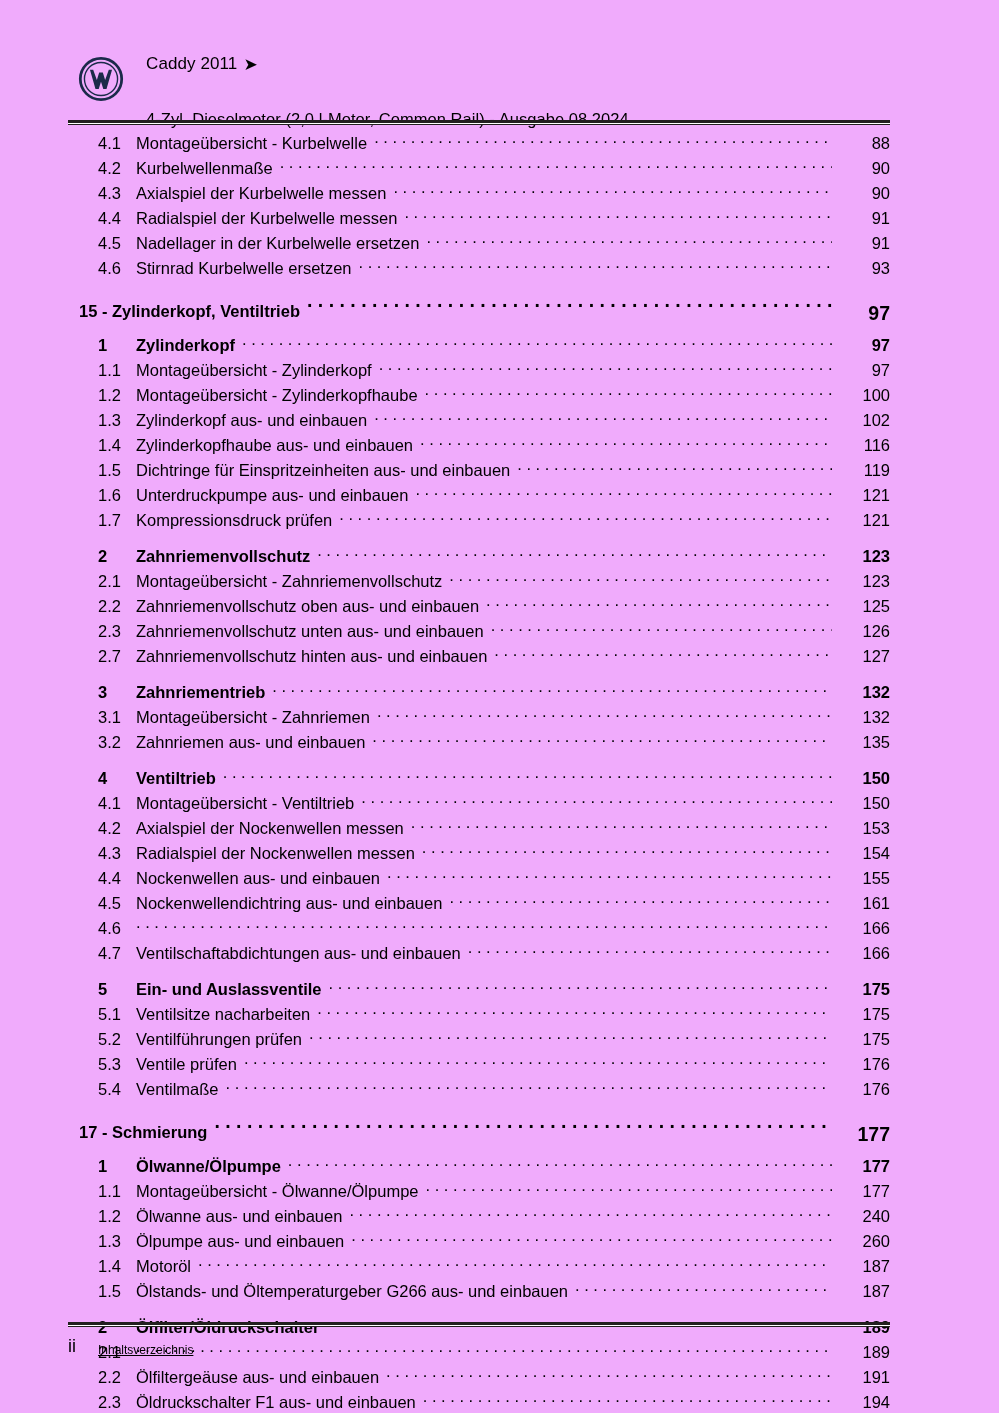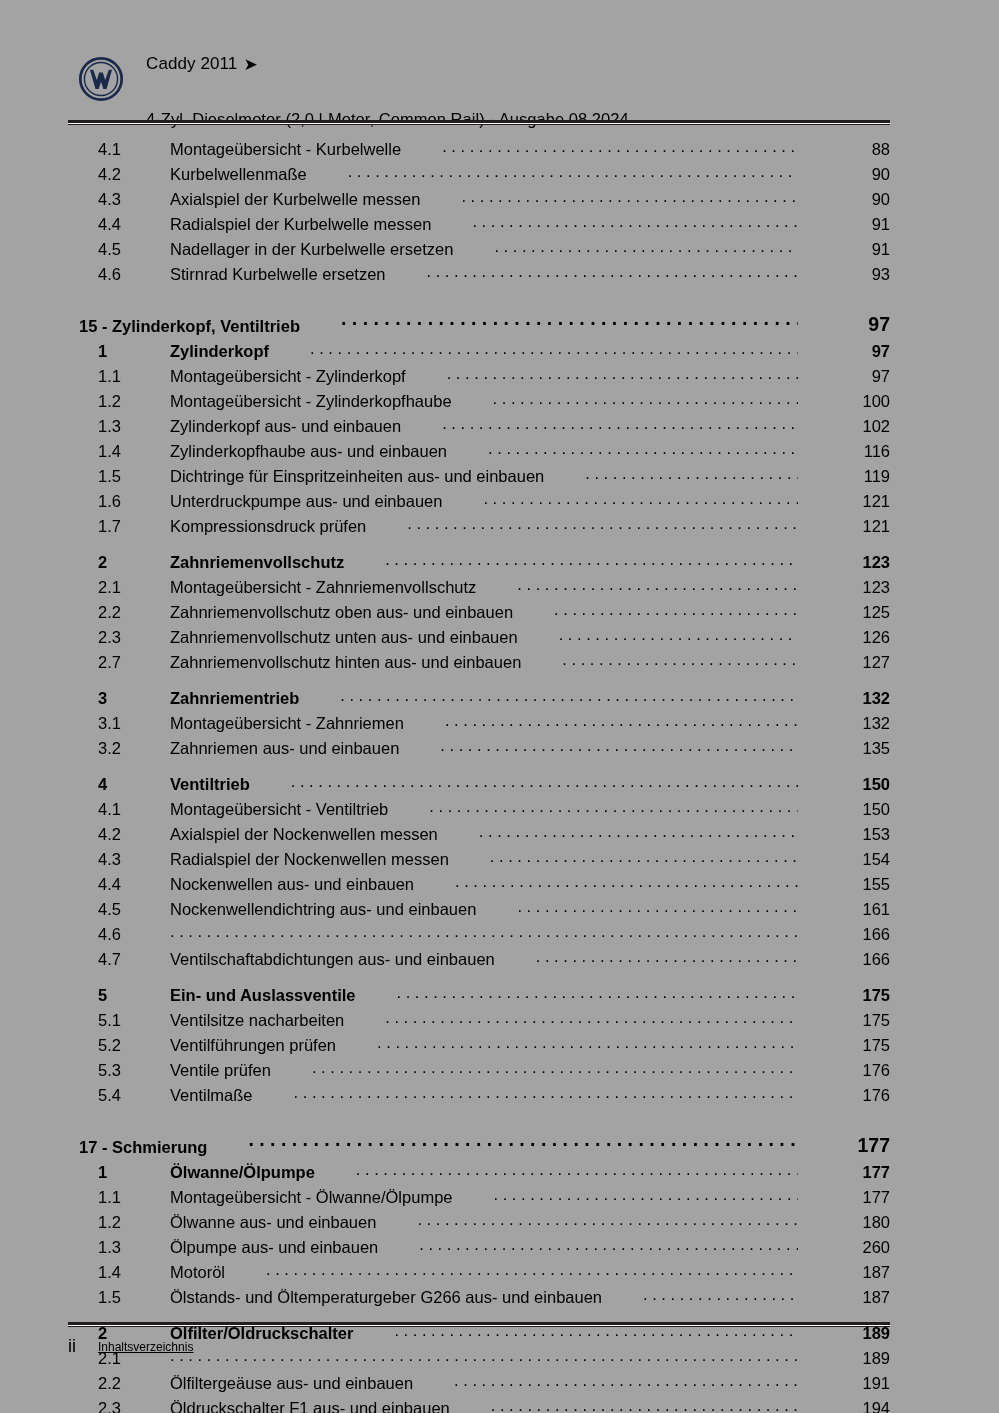--- a/index.html
+++ b/index.html
@@ -4,21 +4,21 @@
 <style>
   html, body {
     margin: 0;
     padding: 0;
     background: #ffffff;
   }
   .page {
     position: relative;
     width: 999px;
     height: 1413px;
-    background: #a3a3a3;
+    background: #f0abfc;
     font-family: "Liberation Sans", sans-serif;
     color: #000000;
     overflow: hidden;
     box-sizing: border-box;
   }
 
   
   .header {
     position: absolute;
     left: 68px;
@@ -80,24 +80,23 @@
   .toc {
     position: absolute;
     left: 68px;
     top: 134px;
     width: 822px;
   }
 
   .row {
     position: relative;
     display: flex;
-    align-items: flex-end;
+    align-items: flex-start;
     height: 25px;
     white-space: nowrap;
-    gap: 34px;
   }
 
   
   .row.chapter {
     height: 34px;
     font-size: 19.5px;
     font-weight: bold;
     margin-left: 9px;
   }
   .row.chapter .title {
@@ -164,21 +163,21 @@
     left: 68px;
     top: 1322px;
     width: 822px;
   }
   .footer {
     position: absolute;
     left: 68px;
     top: 1336px;
     width: 822px;
     display: flex;
-    align-items: center;
+    align-items: flex-end;
   }
   .footer-pageno {
     font-size: 18px;
     font-weight: normal;
     width: 30px;
     flex: 0 0 30px;
   }
   .footer-label {
     font-size: 12px;
     text-decoration: underline;
@@ -447,21 +446,21 @@
       <div class="row sub">
         <span class="num">1.1</span>
         <span class="title">Montageübersicht - Ölwanne/Ölpumpe</span>
         <span class="leader"></span>
         <span class="pnum">177</span>
       </div>
       <div class="row sub">
         <span class="num">1.2</span>
         <span class="title">Ölwanne aus- und einbauen</span>
         <span class="leader"></span>
-        <span class="pnum">180</span>
+        <span class="pnum">240</span>
       </div>
       <div class="row sub">
         <span class="num">1.3</span>
         <span class="title">Ölpumpe aus- und einbauen</span>
         <span class="leader"></span>
         <span class="pnum">260</span>
       </div>
       <div class="row sub">
         <span class="num">1.4</span>
         <span class="title">Motoröl</span>

